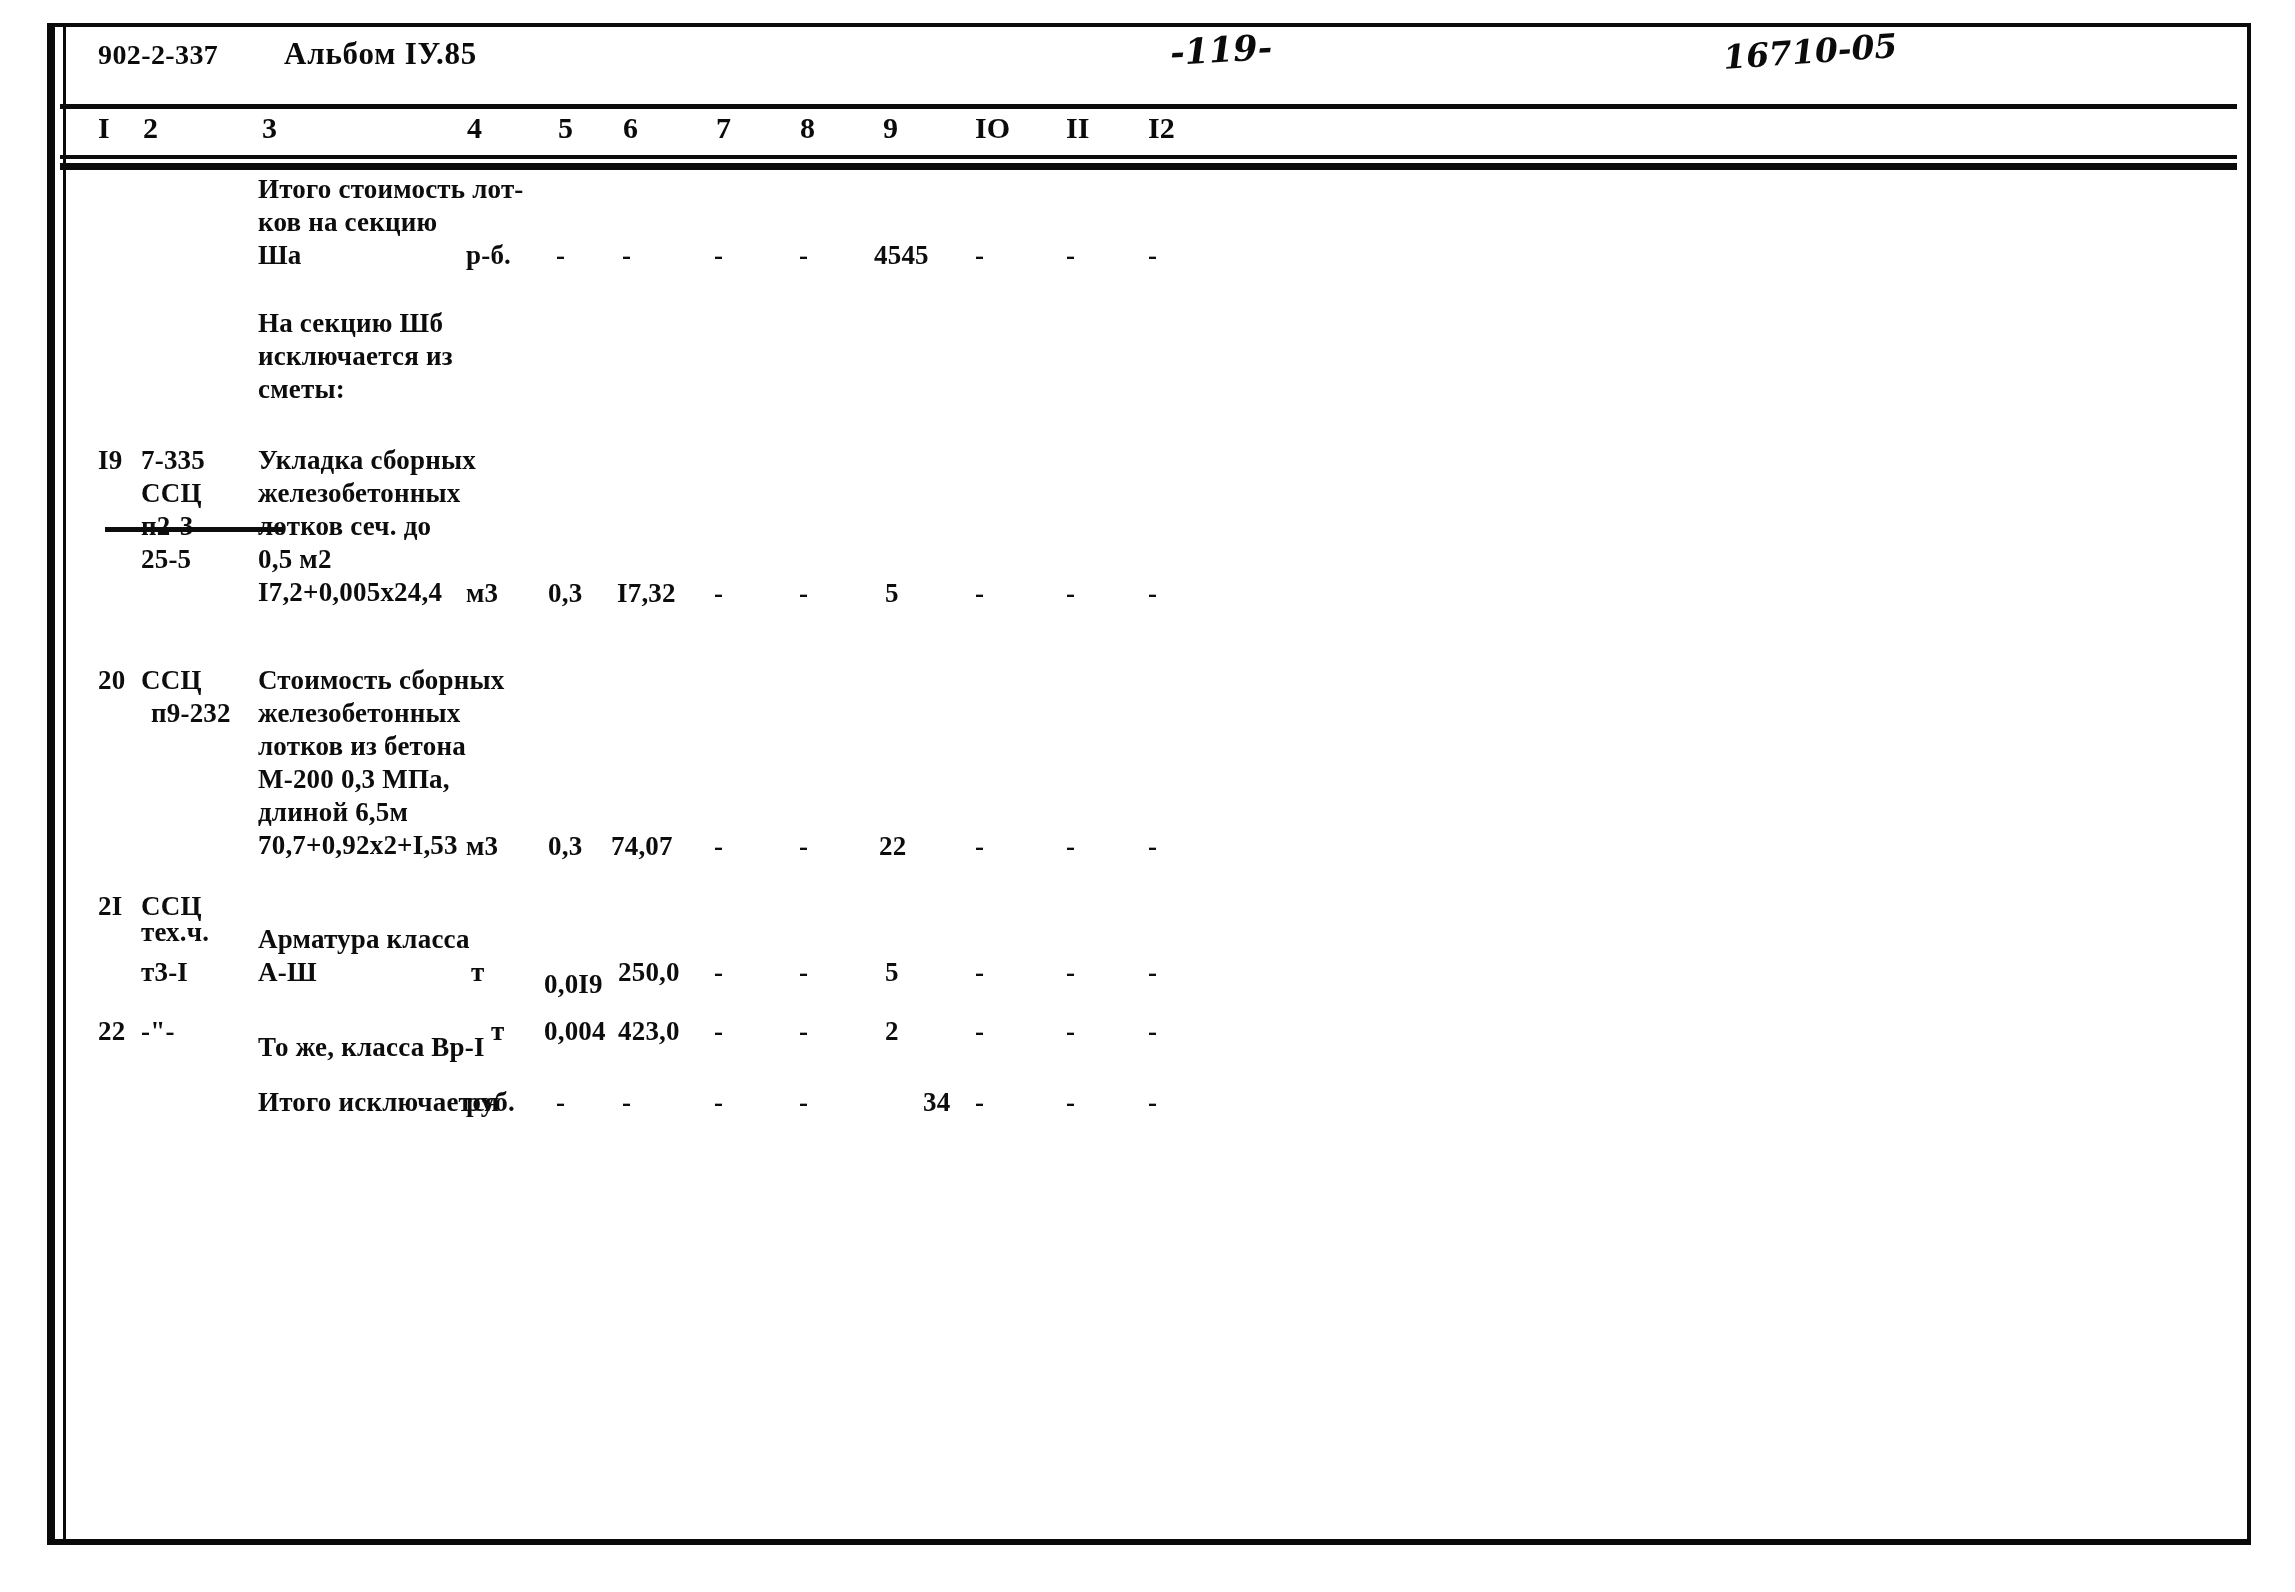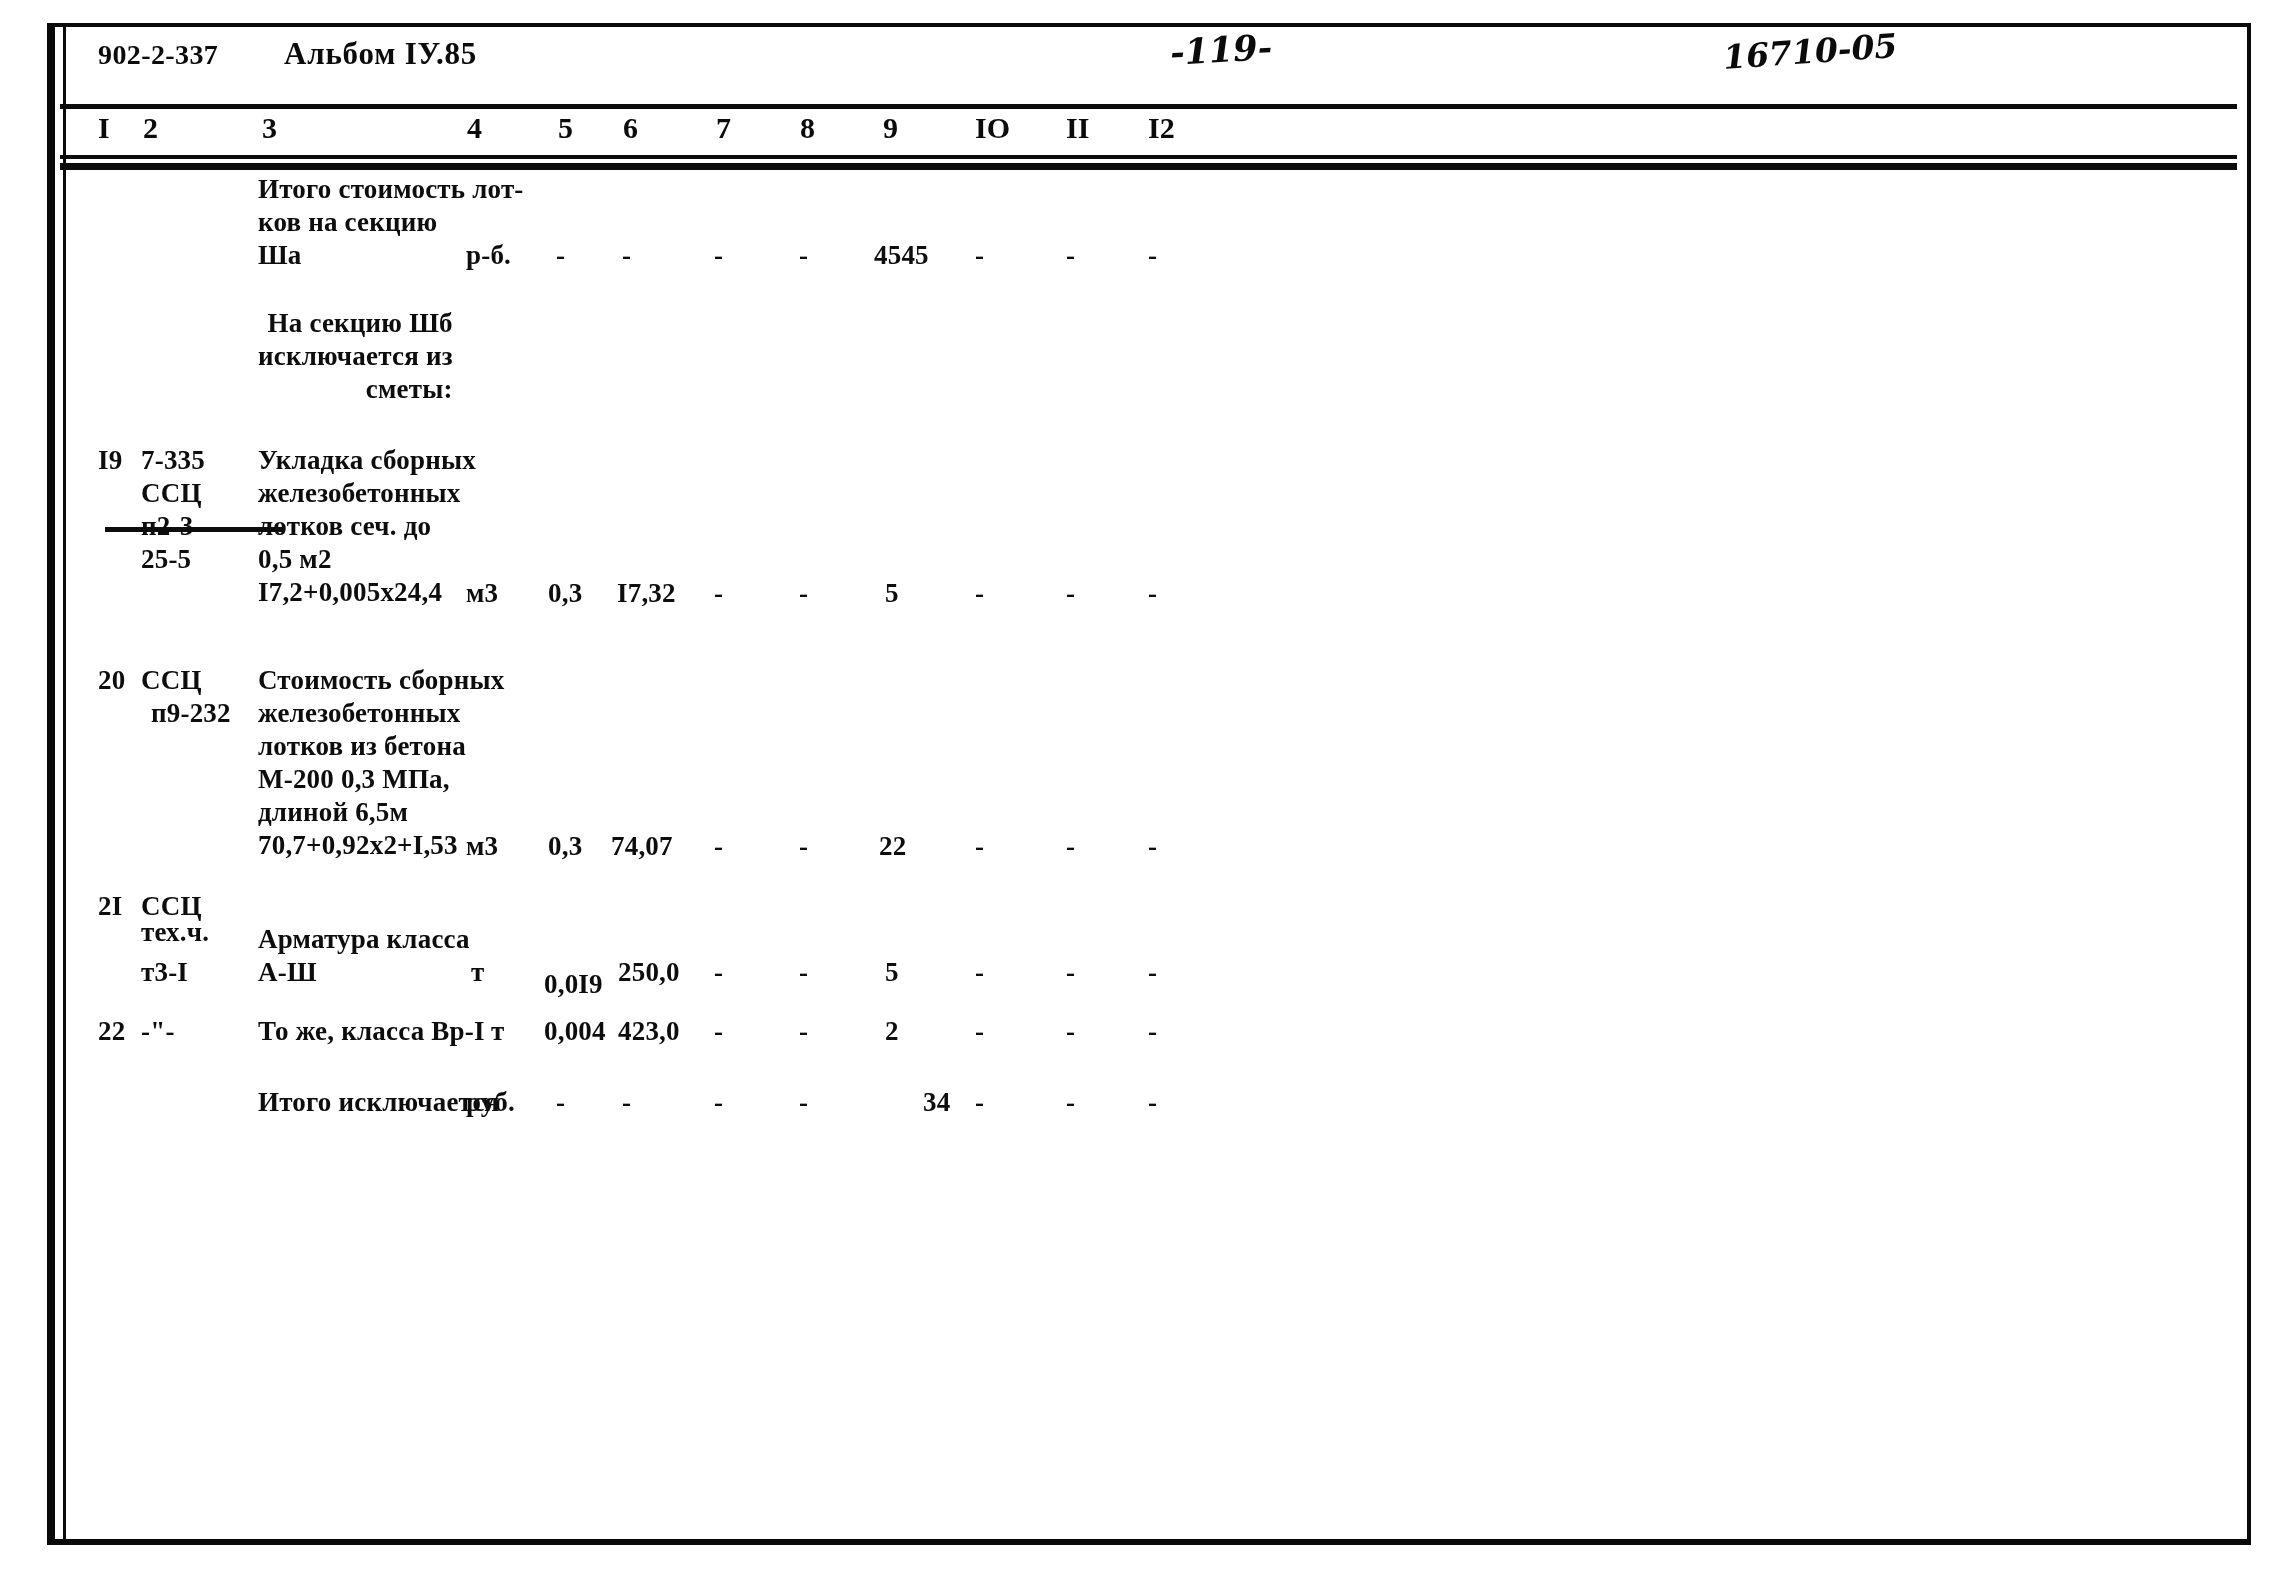--- a/index.html
+++ b/index.html
@@ -180,21 +180,21 @@
       <div class="cell" style="left:575px;top:66px;">-</div>
       <div class="cell" style="left:667px;top:66px;">-</div>
       <div class="cell" style="left:752px;top:66px;">-</div>
       <div class="cell" style="left:827px;top:66px;">4545</div>
       <div class="cell" style="left:928px;top:66px;">-</div>
       <div class="cell" style="left:1019px;top:66px;">-</div>
       <div class="cell" style="left:1101px;top:66px;">-</div>
     </div>
 
     <div class="rowblock" style="top:134px;">
-      <div class="cell" style="left:211px;top:0px;text-align:right;">На секцию Шб
+      <div class="cell" style="left:211px;top:0px;">На секцию Шб
 исключается из
 сметы:</div>
     </div>
 
     <div class="rowblock" style="top:271px;">
       <div class="cell" style="left:51px;top:0px;">I9</div>
       <div class="cell" style="left:94px;top:0px;">7-335</div>
       <div class="cell" style="left:94px;top:33px;">ССЦ</div>
       <div class="cell" style="left:94px;top:66px;"><span class="strike">п2-3</span></div>
       <div class="cell" style="left:94px;top:99px;">25-5</div>
@@ -253,21 +253,21 @@
       <div class="cell" style="left:838px;top:66px;">5</div>
       <div class="cell" style="left:928px;top:66px;">-</div>
       <div class="cell" style="left:1019px;top:66px;">-</div>
       <div class="cell" style="left:1101px;top:66px;">-</div>
     </div>
 
     <div class="rowblock" style="top:842px;">
       <div class="cell" style="left:51px;top:0px;">22</div>
       <div class="cell" style="left:94px;top:0px;">-"-</div>
 
-      <div class="cell" style="left:211px;top:0px;">То же, класса Вр-I</div>
+      <div class="cell" style="left:211px;top:16px;">То же, класса Вр-I</div>
       <div class="cell" style="left:444px;top:0px;">т</div>
       <div class="cell" style="left:497px;top:0px;">0,004</div>
       <div class="cell" style="left:571px;top:0px;">423,0</div>
       <div class="cell" style="left:667px;top:0px;">-</div>
       <div class="cell" style="left:752px;top:0px;">-</div>
       <div class="cell" style="left:838px;top:0px;">2</div>
       <div class="cell" style="left:928px;top:0px;">-</div>
       <div class="cell" style="left:1019px;top:0px;">-</div>
       <div class="cell" style="left:1101px;top:0px;">-</div>
     </div>

